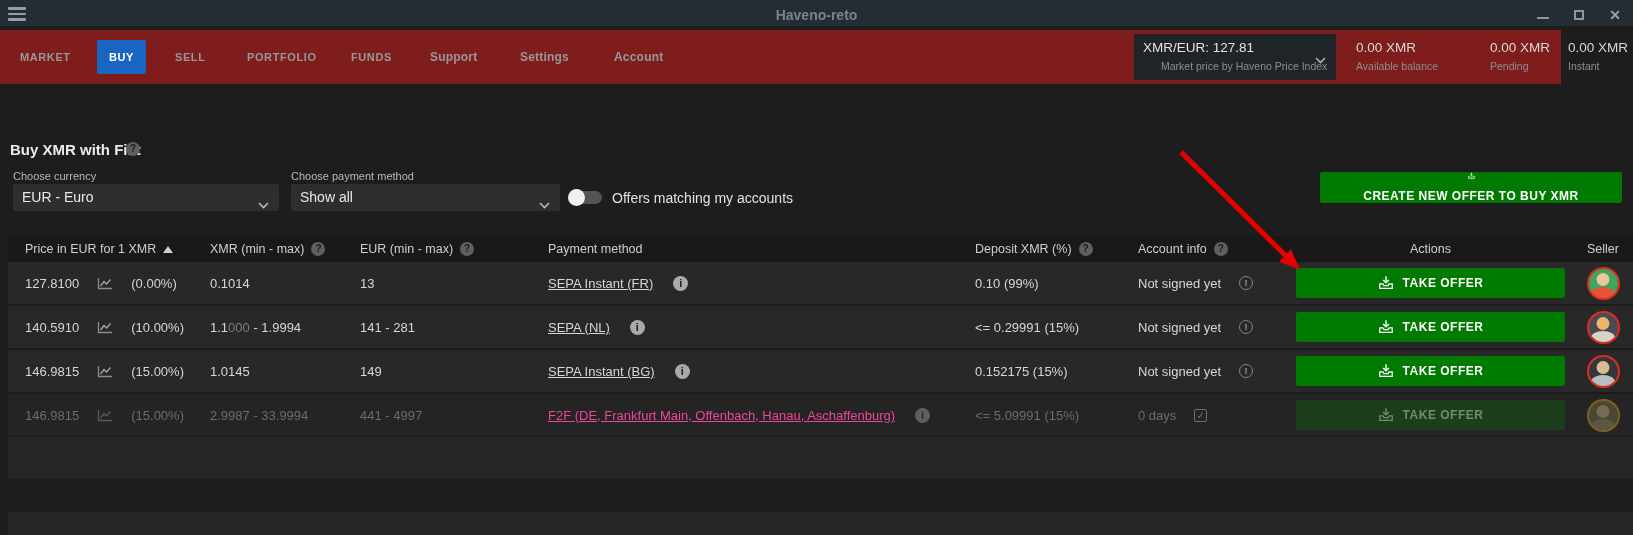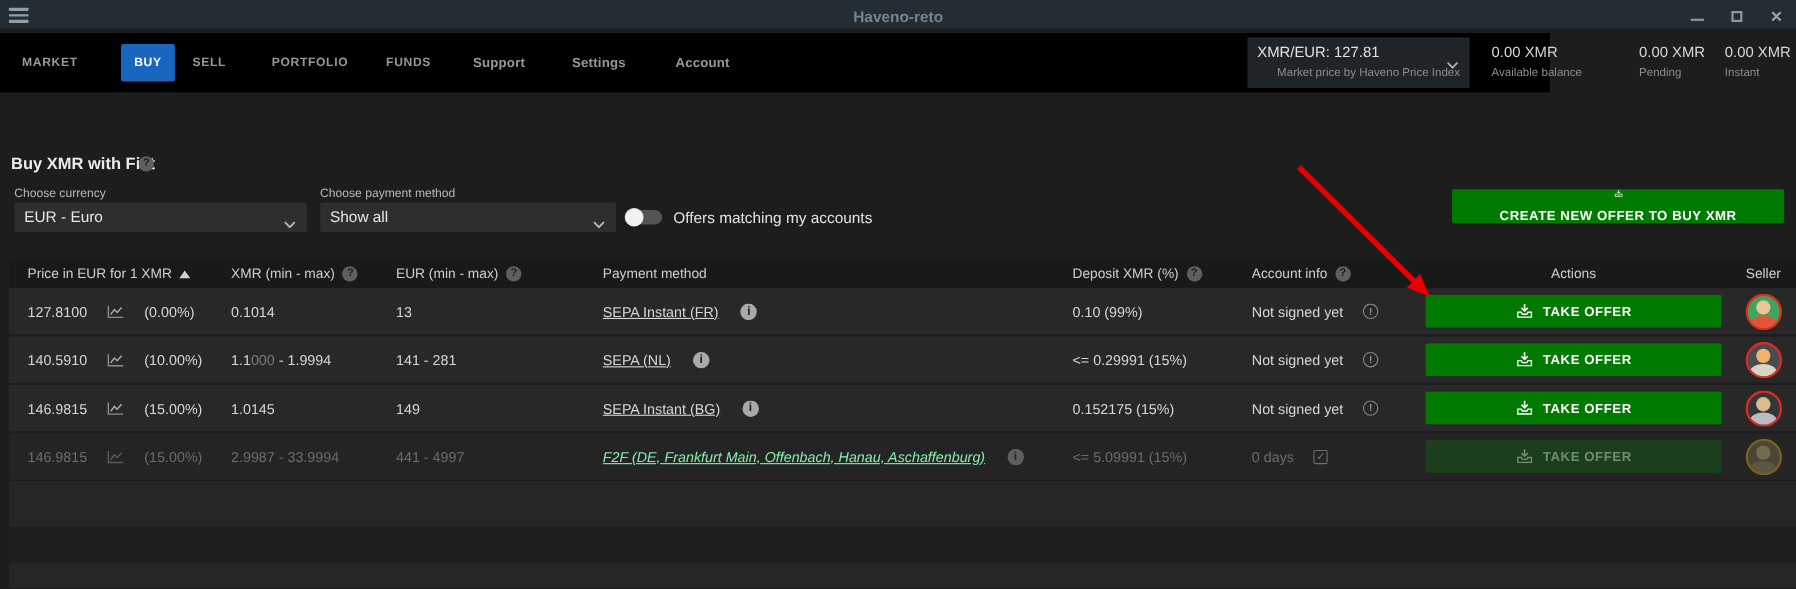--- a/index.html
+++ b/index.html
@@ -13,21 +13,21 @@
   .hamburger span { display:block; width:18px; height:2.5px; background:#91a0a8; margin:0 0 3px 0; border-radius:1px; }
   .win-title { position:absolute; left:0; right:0; top:0; height:30px; line-height:30px; text-align:center;
                color:#75848e; font-size:14px; font-weight:bold; }
   .wincontrols { position:absolute; right:0; top:0; height:30px; display:flex; }
   .winbtn { width:36px; height:30px; display:flex; align-items:center; justify-content:center; cursor:pointer; }
   .glyph-min { width:12px; height:2px; background:#8d979e; margin-top:6px; }
   .glyph-max { width:10px; height:10px; border:2px solid #8d979e; }
   .glyph-close { color:#9aa4ab; font-size:14px; font-weight:bold; line-height:1; }
 
   
-  .navbar { position:absolute; left:0; top:30px; width:1409px; height:54px; background:#000000; }
+  .navbar { position:absolute; left:0; top:30px; width:1561px; height:54px; background:#7f1d1d; }
   .nav-item { position:absolute; top:0; height:54px; line-height:54px; color:#989898; font-size:11px;
               font-weight:bold; letter-spacing:0.6px; cursor:pointer; }
   .nav-item.soft { font-size:12px; letter-spacing:0.2px; }
   .nav-item.active { top:10px; height:34px; line-height:34px; background:#1866c0; color:#fff;
                      padding:0 12px; border-radius:2px; }
   .ticker { position:absolute; left:1134px; top:4px; width:202px; height:46px; background:#1f2428;
             cursor:pointer; }
   .ticker-pair { position:absolute; left:9px; top:6px; font-size:13.5px; color:#e3e3e3; }
   .ticker-sub { position:absolute; left:27px; top:26px; font-size:10.5px; color:#8d8d8d; }
   .ticker-chev { position:absolute; right:10px; top:16px; }
@@ -104,21 +104,21 @@
 
   .avatar { position:relative; width:33px; height:33px; border-radius:50%;
             border:2px solid var(--ring,#e02b20); background:var(--avbg,#444); overflow:hidden; cursor:pointer; }
   .av-head { position:absolute; left:50%; top:4px; transform:translateX(-50%); width:13px; height:13px;
              border-radius:50%; background:var(--avhead,#caa); }
   .av-body { position:absolute; left:50%; bottom:-3px; transform:translateX(-50%); width:24px; height:14px;
              border-radius:50% 50% 0 0; background:var(--avbody,#999); }
 
   
   .trow.dim { background:#242424; color:#6c6c6c; }
-  .trow.dim .pmlink { color:#86efac;font-style:italic; }
+  .trow.dim .pmlink { color:#ec4899; }
   .trow.dim .dimtxt { color:#565656; }
   .trow.dim .spark svg path, .trow.dim .spark svg polyline { stroke:#5a5a5a; }
   .trow.dim .info-icon { background:#5f5f5f; color:#262626; }
   .trow.dim .btn-take { background:#1d3e1d; color:#6f8d6f; }
   .trow.dim .btn-take svg path { stroke:#6f8d6f; }
   .trow.dim .avatar { opacity:0.75; }
 
   
   .band { position:absolute; left:8px; width:1625px; }
   .band-a { top:437px; height:42px; background:#262626; }
@@ -148,21 +148,21 @@
           <span class="glyph-max"></span>
         </div>
       <div class="winbtn">
           <span class="glyph-close">✕</span>
         </div>
     </div>
   </div>
 
   <div class="navbar">
     <div class="nav-item" style="left:20px;">MARKET</div>
-    <div class="nav-item active" style="left:110px;">BUY</div>
+    <div class="nav-item active" style="left:97px;">BUY</div>
     <div class="nav-item" style="left:175px;">SELL</div>
     <div class="nav-item" style="left:247px;">PORTFOLIO</div>
     <div class="nav-item" style="left:351px;">FUNDS</div>
     <div class="nav-item soft" style="left:430px;">Support</div>
     <div class="nav-item soft" style="left:520px;">Settings</div>
     <div class="nav-item soft" style="left:614px;">Account</div>
 
     <div class="ticker">
       <div class="ticker-pair">XMR/EUR: 127.81</div>
       <div class="ticker-sub">Market price by Haveno Price Index</div>

